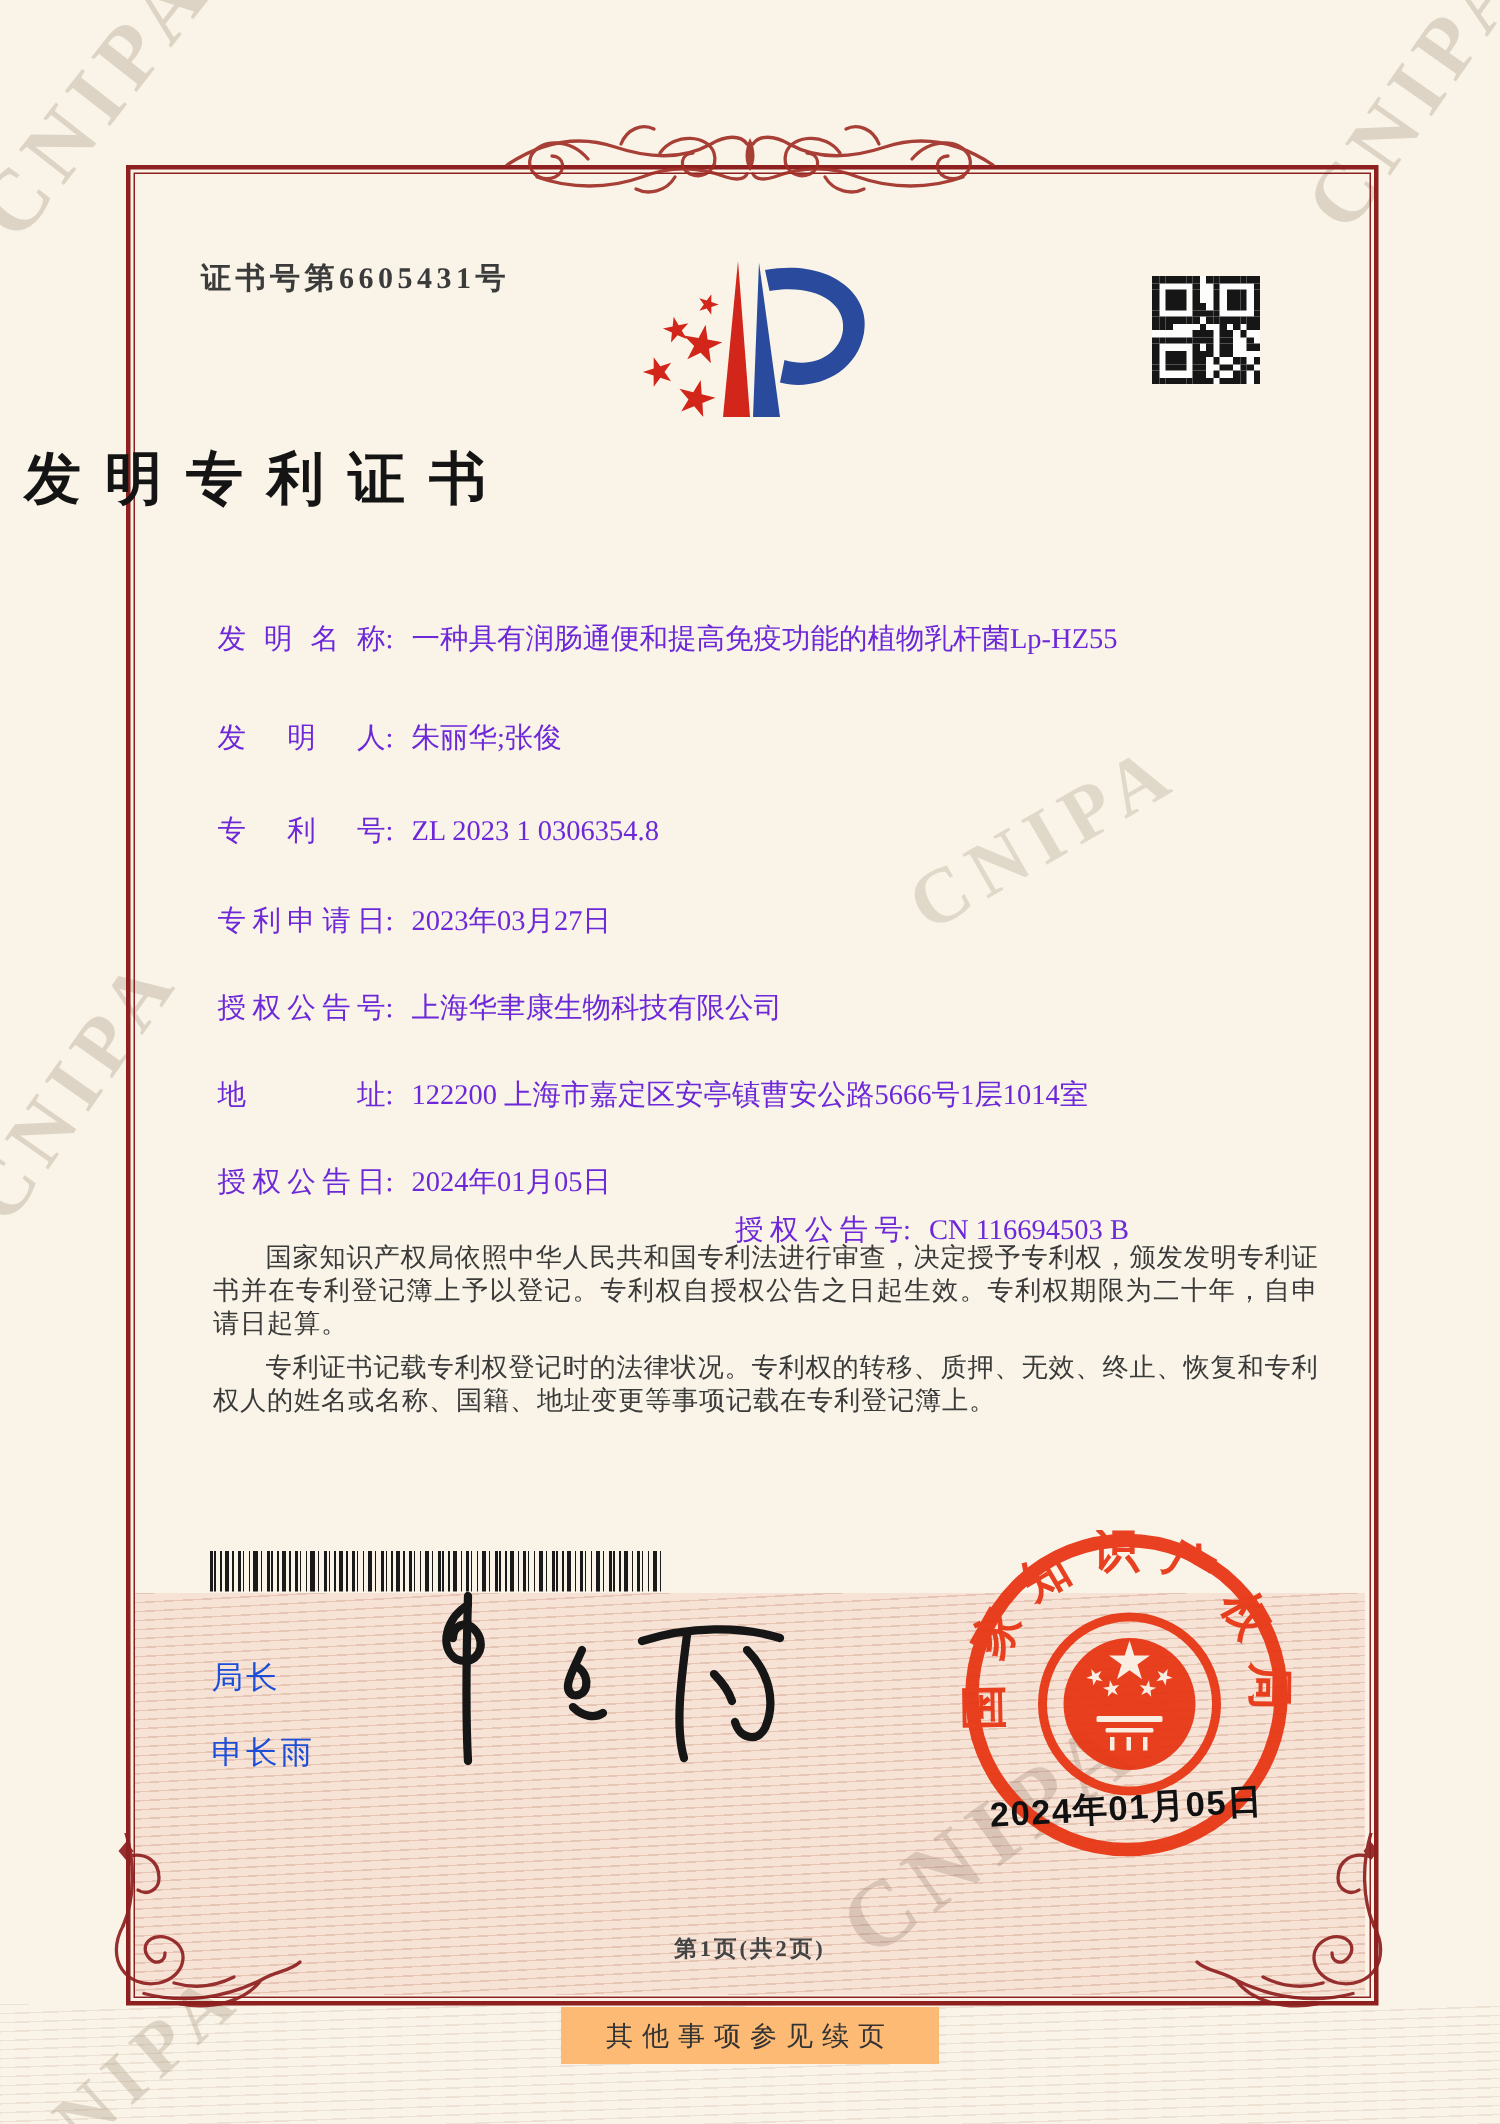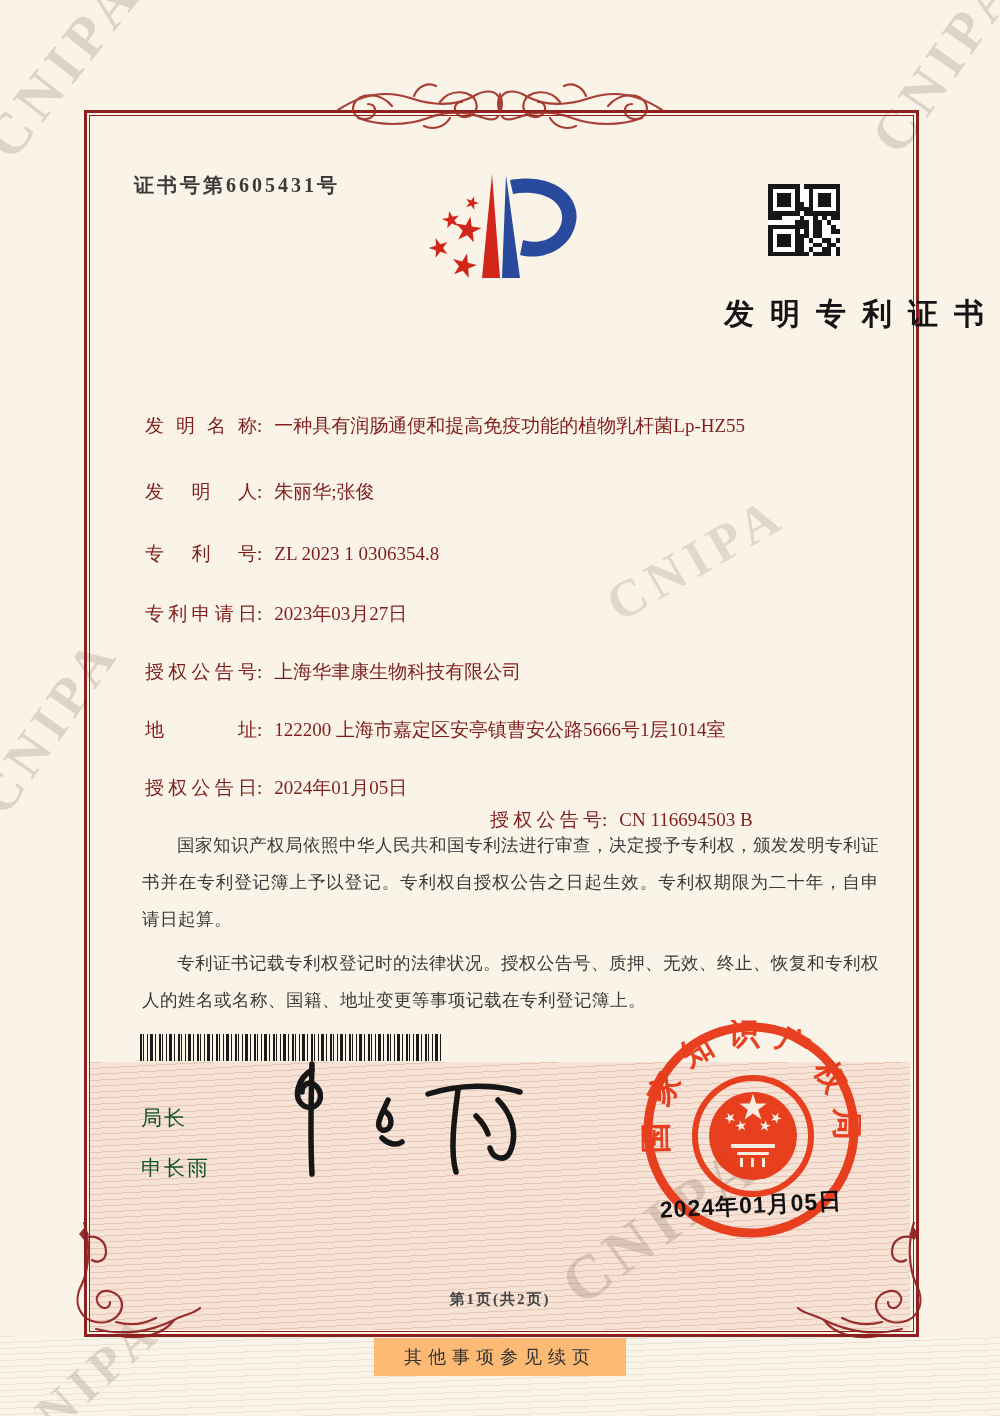--- a/index.html
+++ b/index.html
@@ -39,39 +39,39 @@
   .orn{position:absolute;z-index:2;}
   
   .cert-no{position:absolute;left:134px;top:172px;z-index:3;font-size:20px;letter-spacing:3px;color:#3b3b3b;font-weight:bold;}
   .logo{position:absolute;left:418px;top:160px;z-index:3;}
   .qr{
     position:absolute;left:768px;top:184px;width:72px;height:72px;z-index:3;background:#fdfdfb;
     display:grid;grid-template-columns:repeat(16,1fr);grid-template-rows:repeat(16,1fr);
   }
   .qr div.on{background:#161616;}
   .doc-title{
-    position:absolute;left:0;top:294px;width:1000px;z-index:3;text-align:right;
-    font-size:30px;font-weight:bold;letter-spacing:16px;text-indent:16px;color:#141414;
-  }
-  .row{position:absolute;left:145px;z-index:3;white-space:nowrap;font-size:19px;color:#7f1d1d;}
+    position:absolute;left:0;top:294px;width:1000px;z-index:3;text-align:left;
+    font-size:38px;font-weight:bold;letter-spacing:16px;text-indent:16px;color:#141414;
+  }
+  .row{position:absolute;left:145px;z-index:3;white-space:nowrap;font-size:19px;color:#6d28d9;}
   .jt{display:inline-block;width:112px;text-align:justify;text-align-last:justify;vertical-align:baseline;}
   .colon{margin-right:12px;}
   .pair2{position:absolute;left:345px;top:0;white-space:nowrap;margin-top:32px;}
   .paras{position:absolute;left:142px;top:827px;width:737px;z-index:3;}
-  .paras p{margin:0 0 7px;text-indent:2em;font-size:17.5px;line-height:37px;letter-spacing:.5px;color:#3a3a3a;text-align:justify;}
+  .paras p{margin:0 0 7px;text-indent:2em;font-size:17.5px;line-height:22px;letter-spacing:.5px;color:#3a3a3a;text-align:justify;}
   .barcode{
     position:absolute;left:140px;top:1034px;width:303px;height:27px;z-index:3;
     background:repeating-linear-gradient(90deg,
       #1a1a1a 0 2px, rgba(0,0,0,0) 2px 3px,
       #1a1a1a 3px 4px, rgba(0,0,0,0) 4px 7px,
       #1a1a1a 7px 8px, rgba(0,0,0,0) 8px 10px,
       #1a1a1a 10px 13px, rgba(0,0,0,0) 13px 15px,
       #1a1a1a 15px 16px, rgba(0,0,0,0) 16px 19px);
   }
-  .signoff{position:absolute;left:141px;z-index:3;font-family:"Liberation Sans","DejaVu Sans",sans-serif;font-size:21px;color:#14532d;letter-spacing:2px;}
+  .signoff{position:absolute;left:141px;z-index:3;font-family:"Liberation Sans","DejaVu Sans",sans-serif;font-size:21px;color:#1d4ed8;letter-spacing:2px;}
   .signoff.title{top:1104px;}
   .signoff.name{top:1154px;}
   .signature{position:absolute;left:262px;top:1060px;z-index:3;}
   .seal{position:absolute;left:641px;top:1020px;z-index:3;opacity:.93;}
   .seal-date{
     position:absolute;left:641px;top:1190px;width:220px;z-index:4;text-align:center;
     font-family:"Liberation Sans","DejaVu Sans",sans-serif;font-size:23px;font-weight:600;
     color:#111;letter-spacing:1px;transform:rotate(-3deg);
   }
   .page-info{position:absolute;left:0;top:1290px;width:1000px;z-index:3;text-align:center;font-size:15px;letter-spacing:2px;color:#444;font-weight:bold;}
@@ -428,21 +428,21 @@
 </div>
 <div class="row" style="top:775px">
   <span class="jt">授权公告日</span><span class="colon">:</span><span>2024年01月05日</span>
   <span class="pair2">
     <span class="jt">授权公告号</span><span class="colon">:</span><span>CN 116694503 B</span>
   </span>
 </div>
 
 <div class="paras">
   <p>国家知识产权局依照中华人民共和国专利法进行审查，决定授予专利权，颁发发明专利证书并在专利登记簿上予以登记。专利权自授权公告之日起生效。专利权期限为二十年，自申请日起算。</p>
-  <p>专利证书记载专利权登记时的法律状况。授权公告号、质押、无效、终止、恢复和专利权人的姓名或名称、国籍、地址变更等事项记载在专利登记簿上。</p>
+  <p>专利证书记载专利权登记时的法律状况。专利权的转移、质押、无效、终止、恢复和专利权人的姓名或名称、国籍、地址变更等事项记载在专利登记簿上。</p>
 </div>
 
 <div class="barcode"></div>
 
 <div class="signoff title">局长</div>
 <div class="signoff name">申长雨</div>
 
 <svg class="signature" width="270" height="118" viewBox="0 0 270 118">
   <g stroke="#161616" stroke-width="5.5" fill="none" stroke-linecap="round" stroke-linejoin="round">
     <path d="M50,4 C49,40 48,78 50,114"></path>

